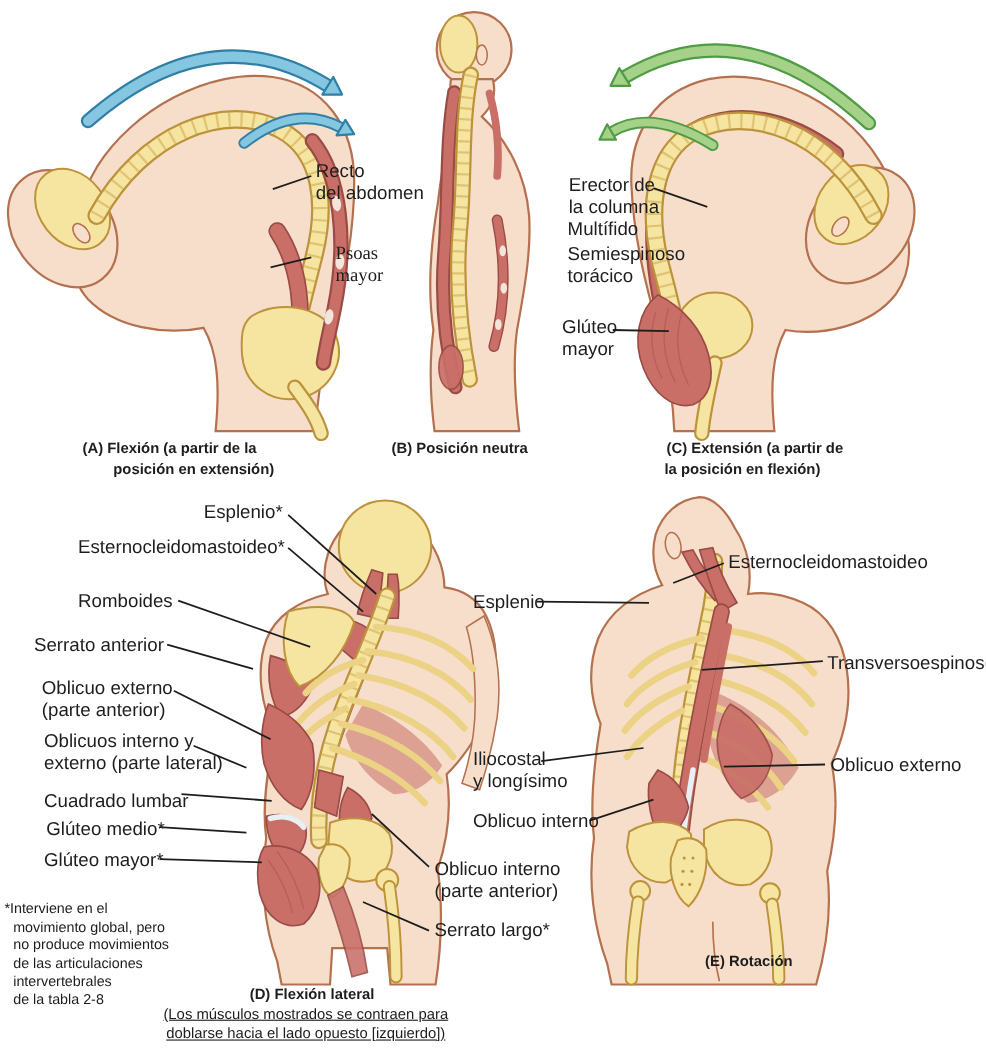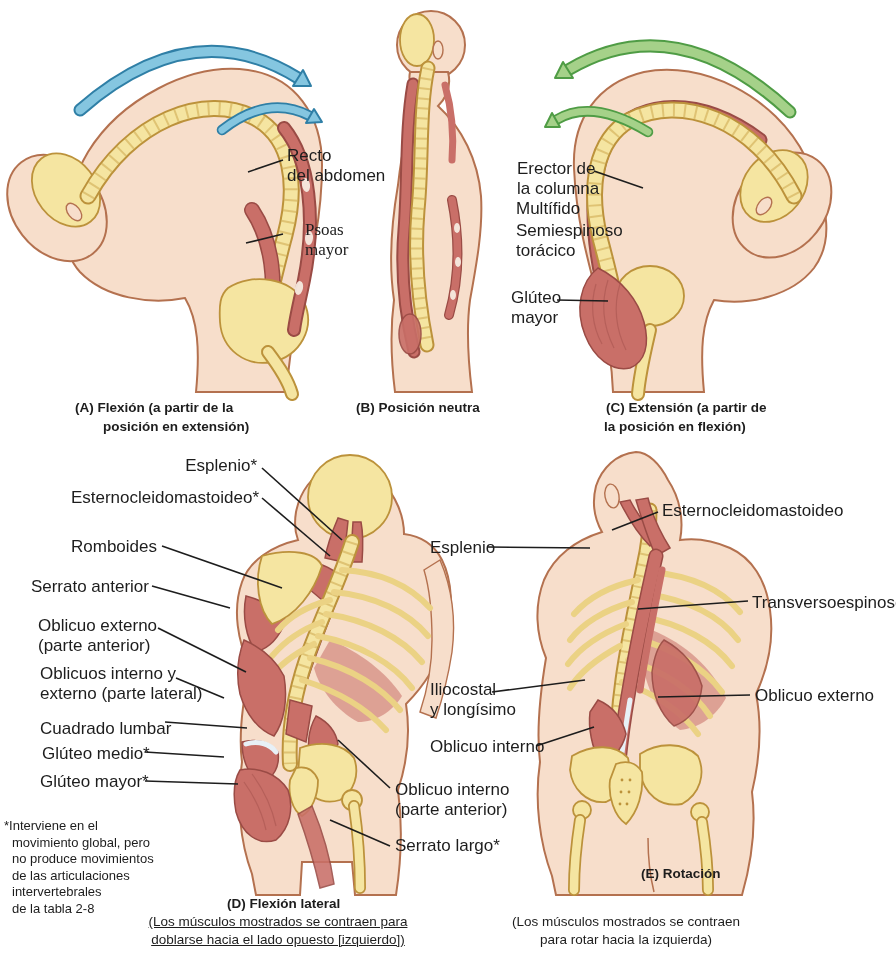--- a/index.html
+++ b/index.html
@@ -292,22 +292,20 @@
 <div class="lbl" style="left:752px;top:593px;">Transversoespinosos</div>
 <div class="lbl" style="left:430px;top:680px;">Iliocostal
 y longísimo</div>
 <div class="lbl" style="left:755px;top:686px;">Oblicuo externo</div>
 <div class="lbl" style="left:430px;top:737px;">Oblicuo interno</div>
 
 <div class="cap" style="left:227px;top:894px;">(D) Flexión lateral</div>
 <div class="note" style="left:108px;top:913px;text-decoration:underline;">(Los músculos mostrados se contraen para
 doblarse hacia el lado opuesto [izquierdo])</div>
 <div class="cap" style="left:598px;top:864px;margin-left:43px;">(E) Rotación</div>
-<div class="note" style="left:456px;top:913px;">(Los músculos mostrados se contraen
-para rotar hacia la izquierda)</div>
 
 <div class="foot">*Interviene en el
 movimiento global, pero
 no produce movimientos
 de las articulaciones
 intervertebrales
 de la tabla 2-8</div>
 
 </div>
 

